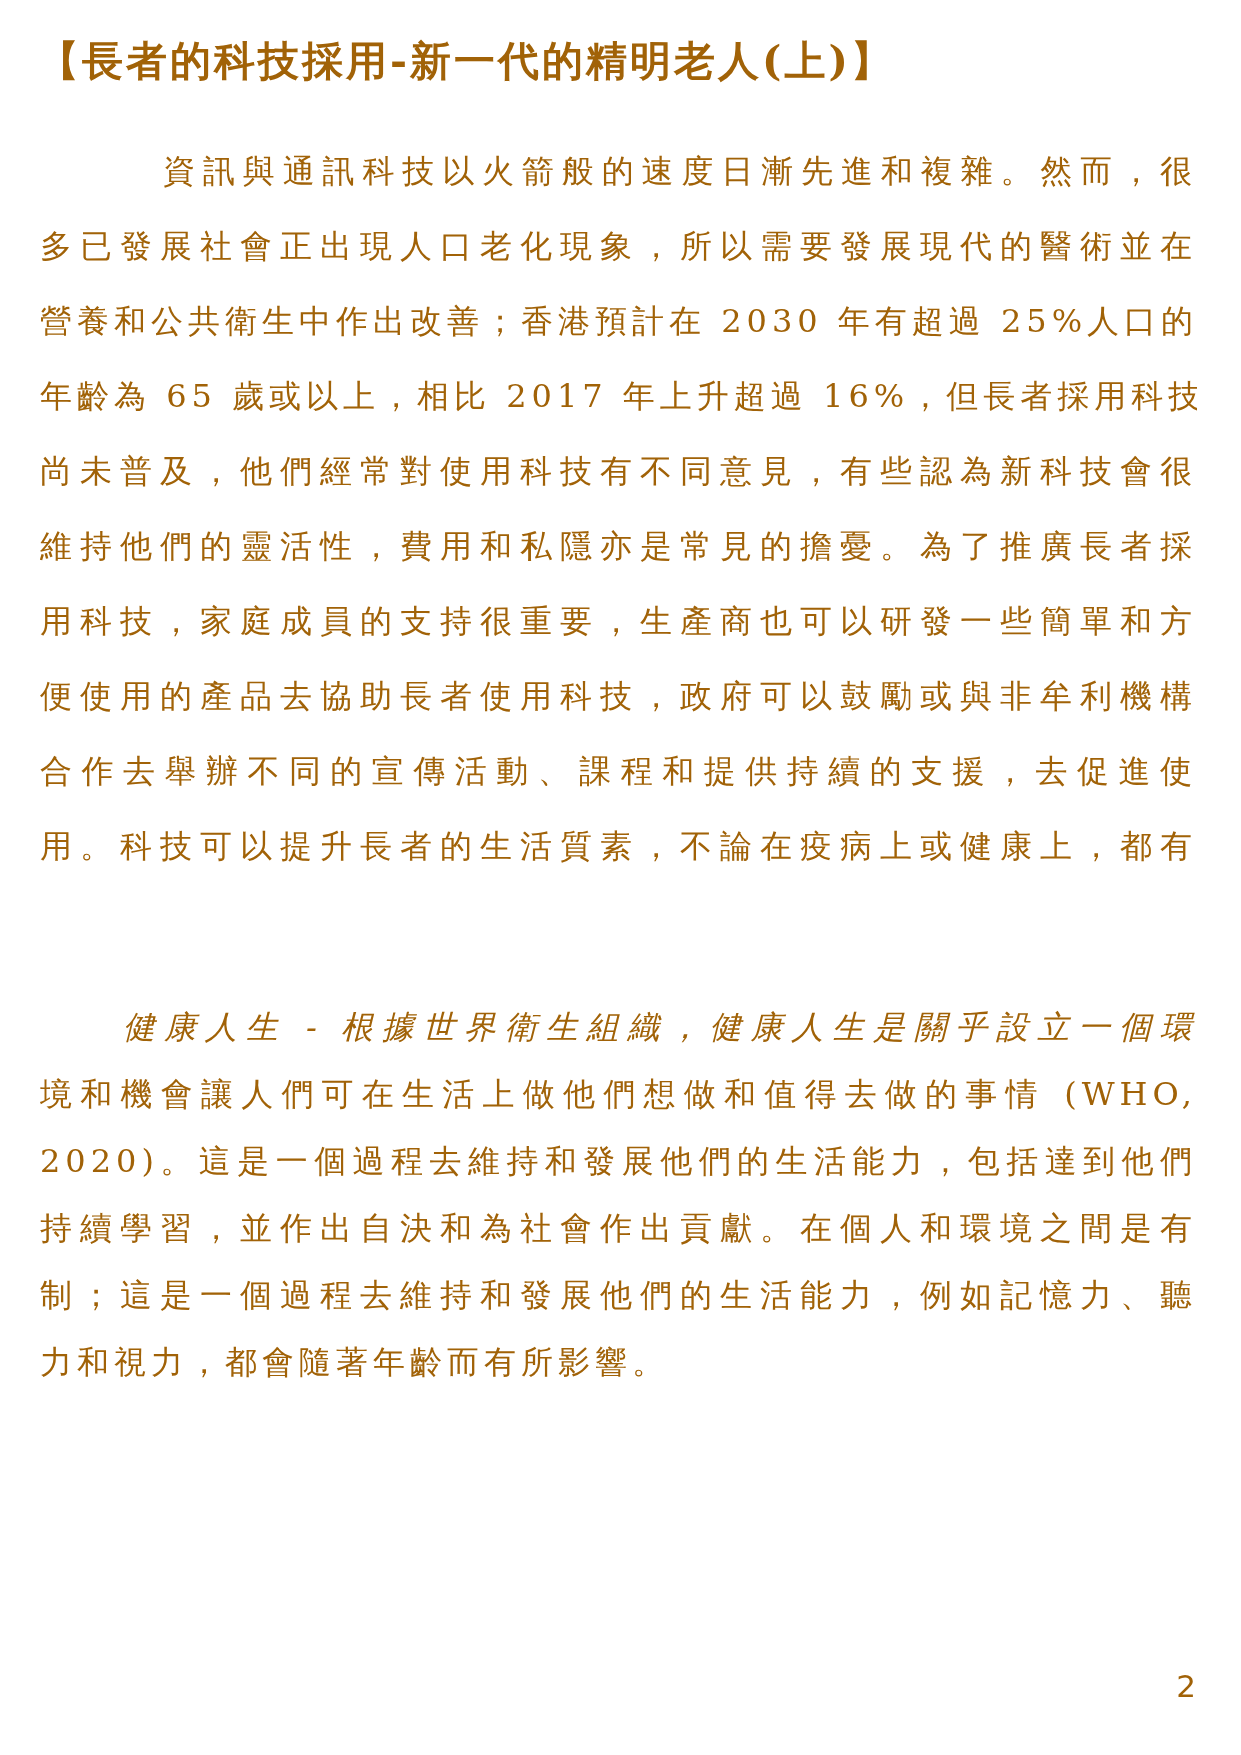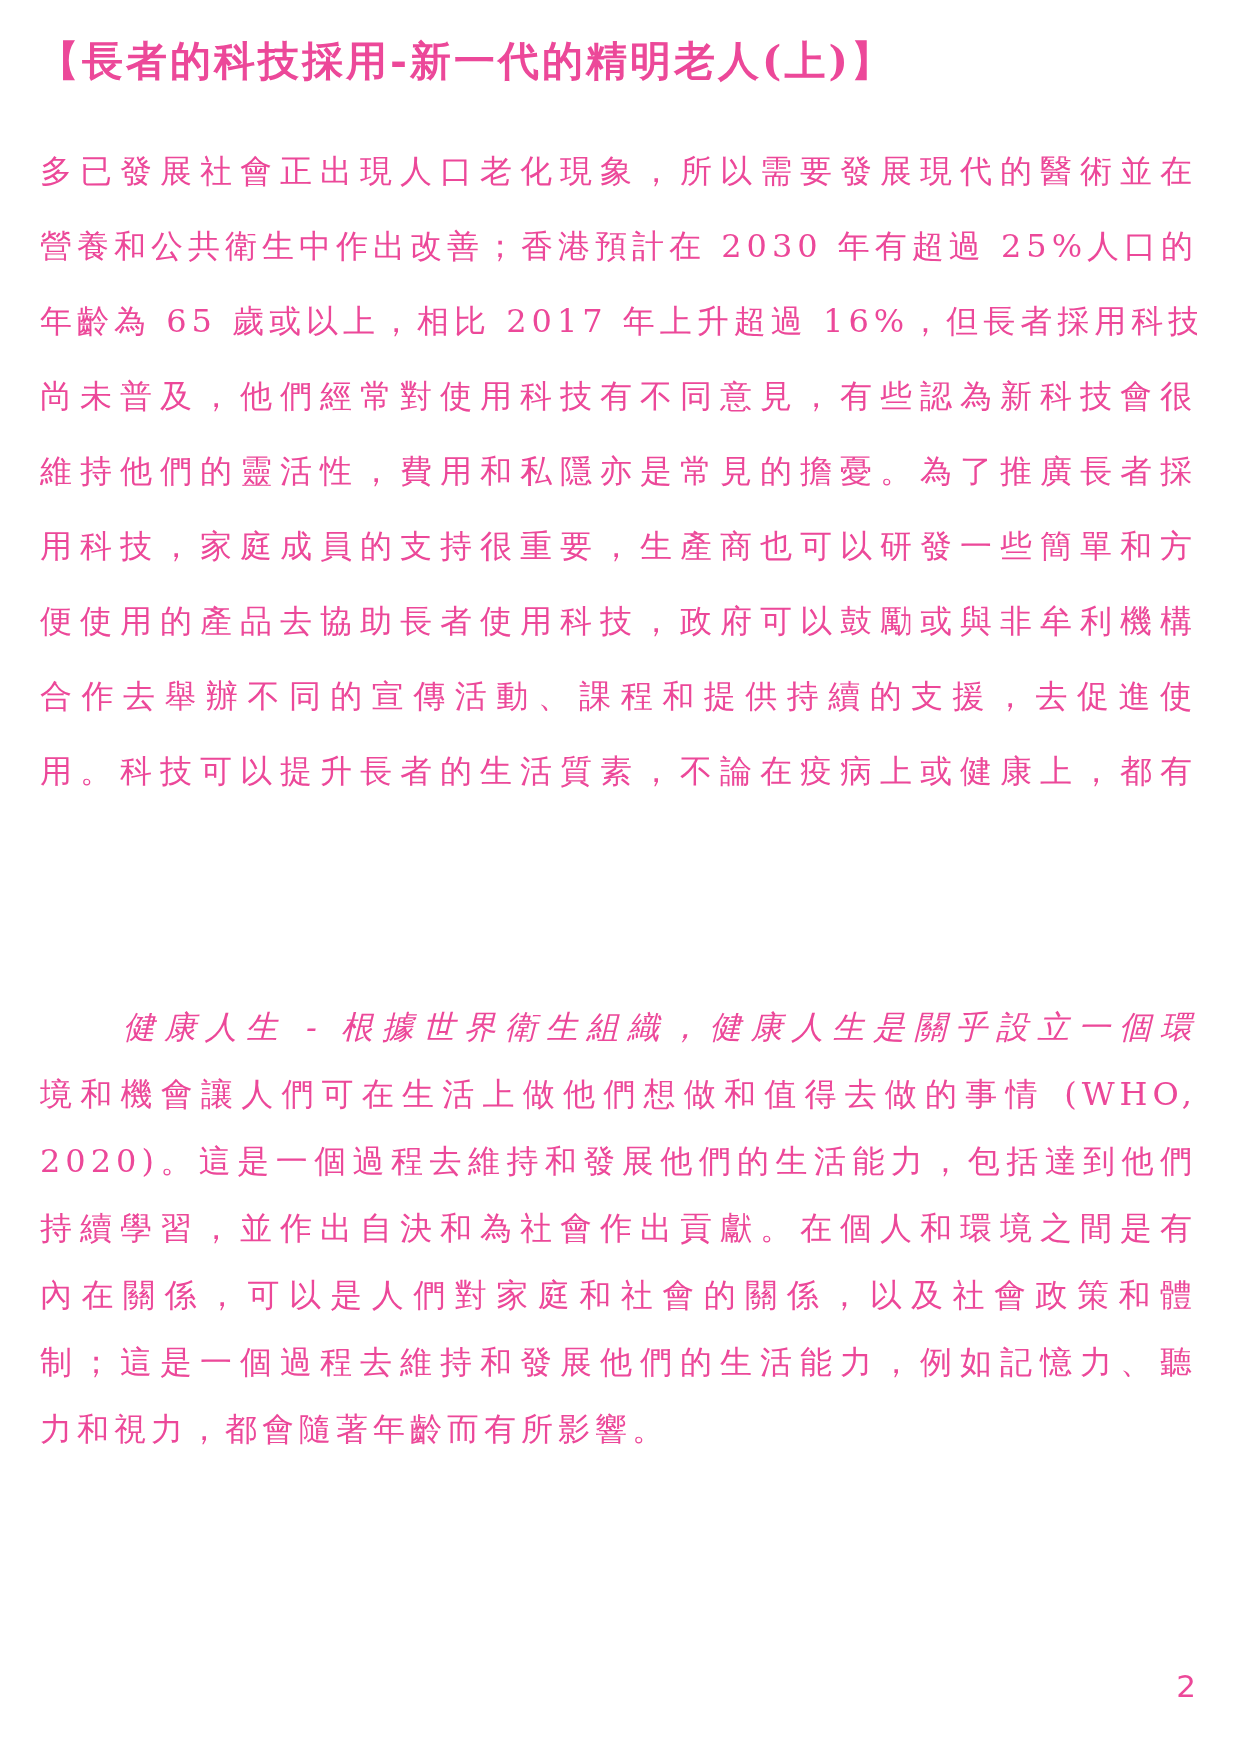--- a/index.html
+++ b/index.html
@@ -5,21 +5,21 @@
   html, body {
     margin: 0;
     padding: 0;
     background: #ffffff;
   }
   .page {
     position: relative;
     width: 1241px;
     height: 1755px;
     background: #ffffff;
-    color: #ec4899;
+    color: #a16207;
     font-family: "DejaVu Serif", serif;
     overflow: hidden;
   }
   .doc-title {
     position: absolute;
     left: 38px;
     top: 34px;
     font-size: 41px;
     font-weight: bold;
     letter-spacing: 3px;
@@ -58,36 +58,36 @@
   }
 </style>
 </head>
 <body>
 
 <div class="page">
 
   <div class="doc-title">【長者的科技採用-新一代的精明老人(上)】</div>
 
   <div class="para para-1">
+    <div class="line indent-lg">資訊與通訊科技以火箭般的速度日漸先進和複雜。然而，很</div>
     <div class="line">多已發展社會正出現人口老化現象，所以需要發展現代的醫術並在</div>
     <div class="line">營養和公共衛生中作出改善；香港預計在 2030 年有超過 25%人口的</div>
     <div class="line">年齡為 65 歲或以上，相比 2017 年上升超過 16%，但長者採用科技</div>
     <div class="line">尚未普及，他們經常對使用科技有不同意見，有些認為新科技會很</div>
     <div class="line">維持他們的靈活性，費用和私隱亦是常見的擔憂。為了推廣長者採</div>
     <div class="line">用科技，家庭成員的支持很重要，生產商也可以研發一些簡單和方</div>
     <div class="line">便使用的產品去協助長者使用科技，政府可以鼓勵或與非牟利機構</div>
     <div class="line">合作去舉辦不同的宣傳活動、課程和提供持續的支援，去促進使</div>
     <div class="line">用。科技可以提升長者的生活質素，不論在疫病上或健康上，都有</div>
   </div>
 
   <div class="para para-2">
     <div class="line indent-sm">健康人生 - 根據世界衛生組織，健康人生是關乎設立一個環</div>
     <div class="line">境和機會讓人們可在生活上做他們想做和值得去做的事情 (WHO,</div>
     <div class="line">2020)。這是一個過程去維持和發展他們的生活能力，包括達到他們</div>
     <div class="line">持續學習，並作出自決和為社會作出貢獻。在個人和環境之間是有</div>
-    <div class="line">內在關係，可以是人們對家庭和社會的關係，以及社會政策和體</div>
     <div class="line">制；這是一個過程去維持和發展他們的生活能力，例如記憶力、聽</div>
     <div class="line para-end">力和視力，都會隨著年齡而有所影響。</div>
   </div>
 
   <div class="page-number">2</div>
 
 </div>
 
 </body></html>

